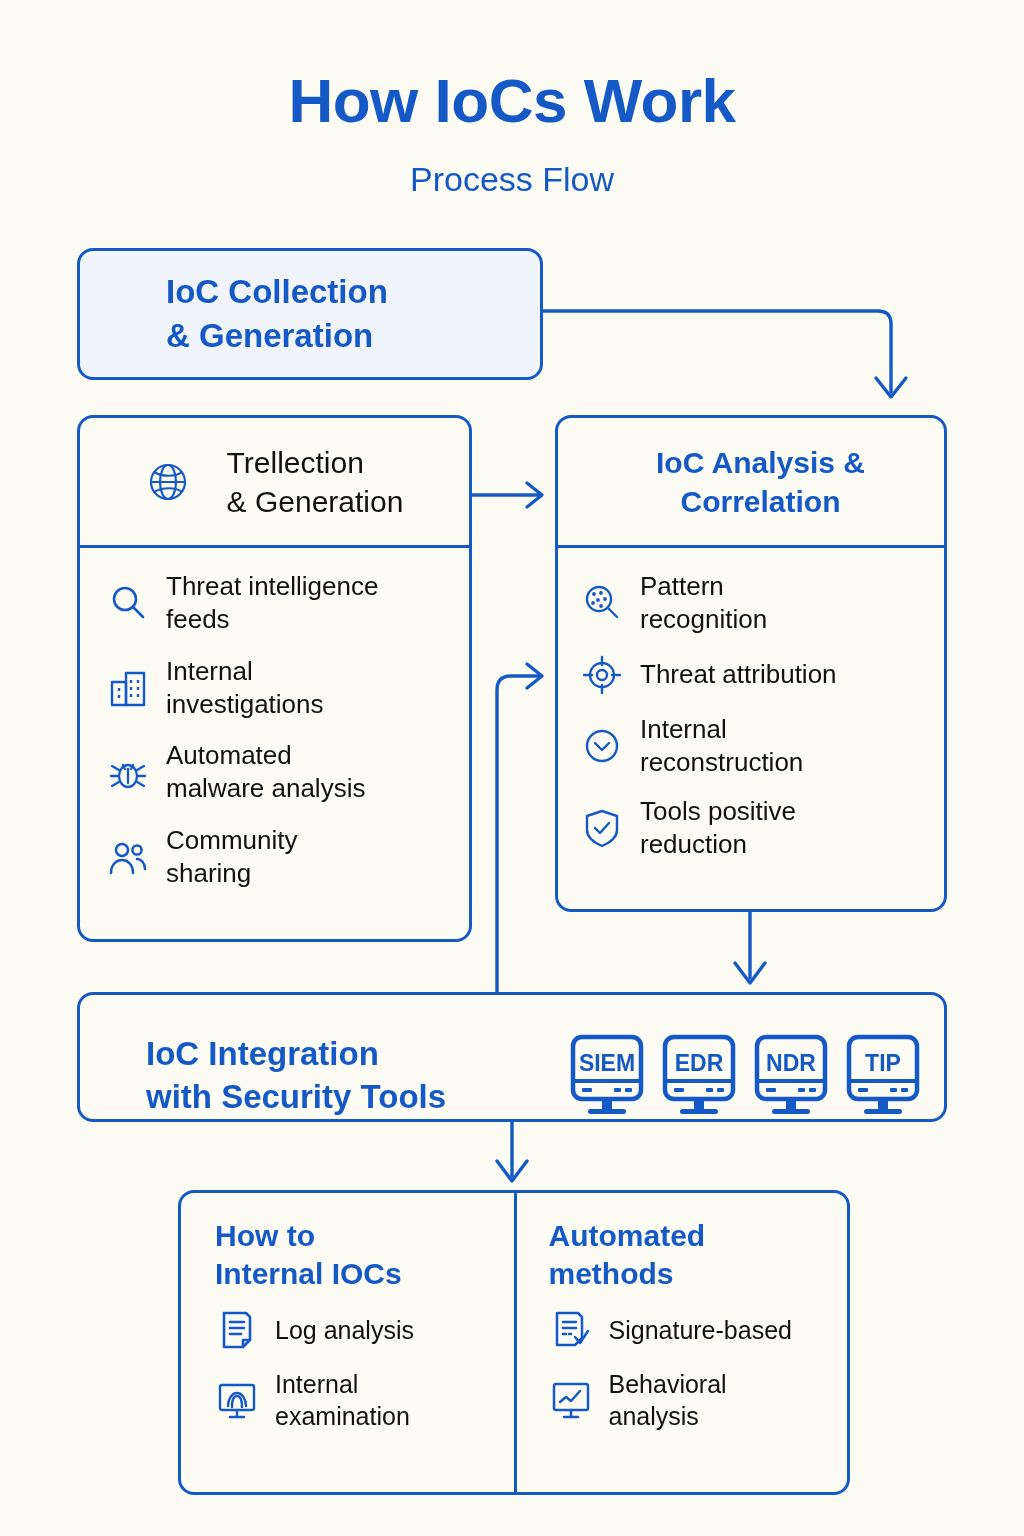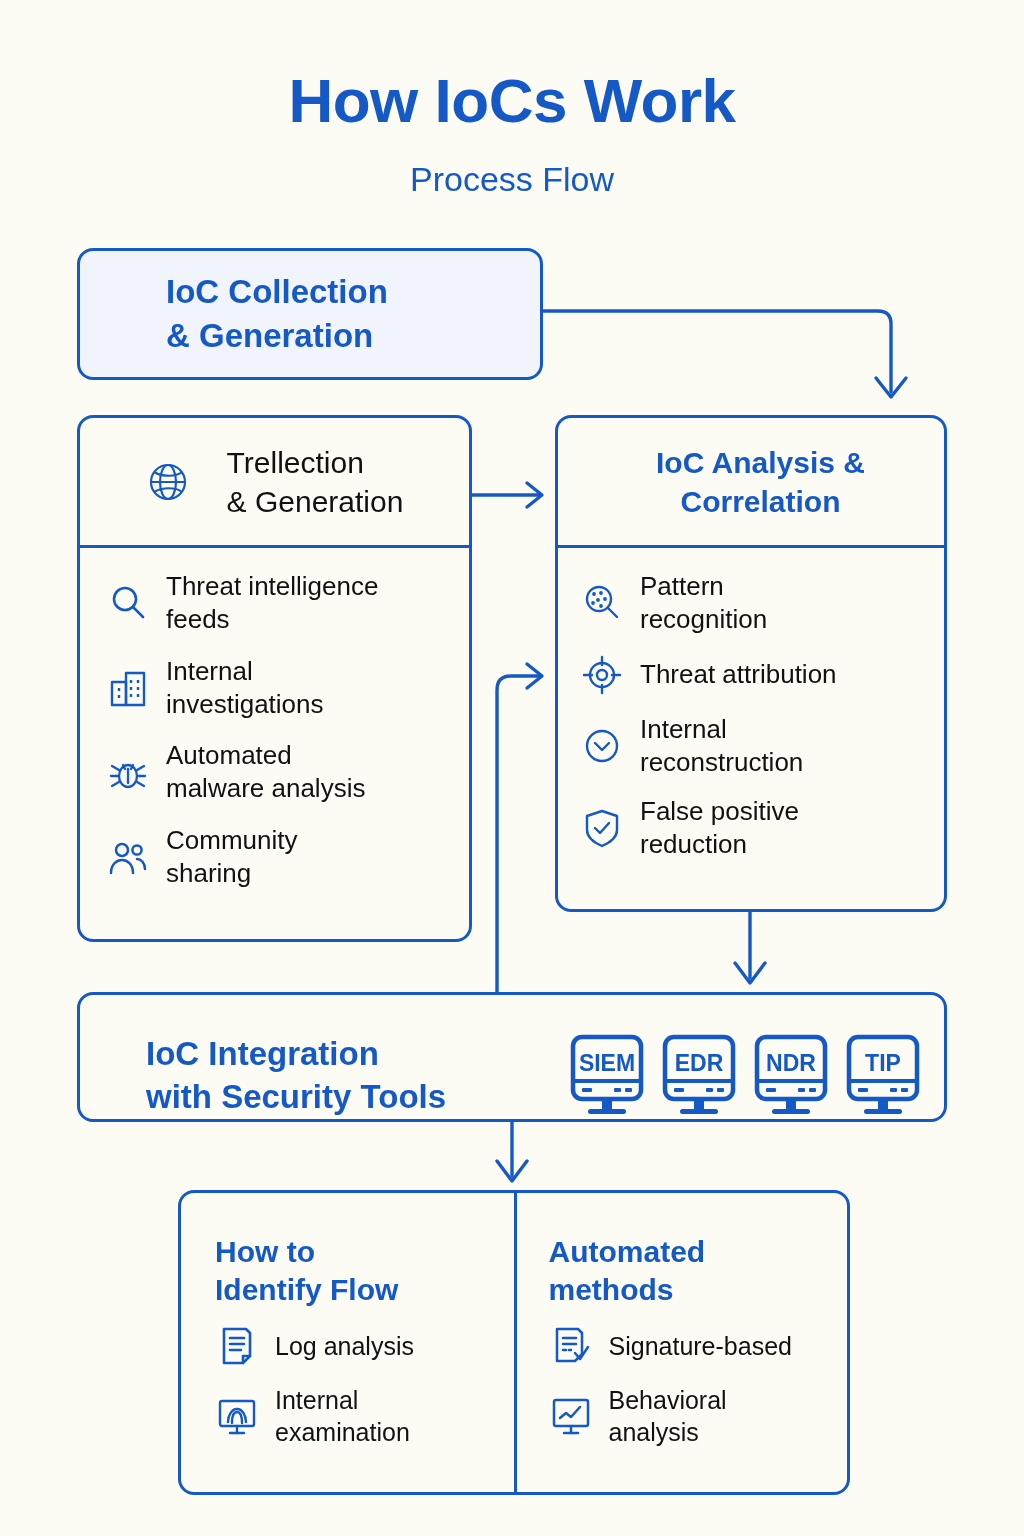--- a/index.html
+++ b/index.html
@@ -164,21 +164,21 @@
   #box-identify {
     left: 178px;
     top: 1190px;
     width: 672px;
     height: 305px;
     display: flex;
   }
   .col {
     flex: 1 1 0;
     box-sizing: border-box;
-    padding: 40px 10px 0 34px;
+    padding: 24px 10px 0 34px;
   }
   .col.right {
     border-left: 3px solid #1559C6;
     padding-left: 32px;
   }
   .col h3 {
     margin: 0 0 16px 0;
     font-size: 30px;
     font-weight: 700;
     color: #1559C6;
@@ -375,21 +375,21 @@
       </div>
 
       <div class="li">
         <span class="ico">
           <svg viewBox="0 0 44 44" fill="none" stroke="#1559C6" stroke-width="2.4" stroke-linecap="round" stroke-linejoin="round">
             <path d="M22 5 L37 10 V24 C37 32 29 37 22 40 C15 37 7 32 7 24 V10 Z"></path>
             <path d="M15 22 L20 27 L29 17"></path>
           </svg>
         </span>
         <span class="lbl">
-          <div>False positive</div>
+          <div>Tools positive</div>
           <div>reduction</div>
         </span>
       </div>
 
     </div>
   </div>
 
   <div class="box" id="box-integration">
     <div class="hdr">
       <div>IoC Integration</div>
@@ -458,21 +458,21 @@
       </span>
 
     </div>
   </div>
 
   <div class="box" id="box-identify">
 
     <div class="col left">
       <h3>
         <div>How to</div>
-        <div>Identify Flow</div>
+        <div>Internal IOCs</div>
       </h3>
 
       <div class="li">
         <span class="ico">
           <svg viewBox="0 0 44 44" fill="none" stroke="#1559C6" stroke-width="2.6" stroke-linecap="round" stroke-linejoin="round">
             <path d="M9 5 H31 L35 9 V32 L28 39 H9 Z"></path>
             <path d="M28 39 V32 H35"></path>
             <line x1="15" y1="14" x2="29" y2="14"></line>
             <line x1="15" y1="20" x2="29" y2="20"></line>
             <line x1="15" y1="26" x2="26" y2="26"></line>

